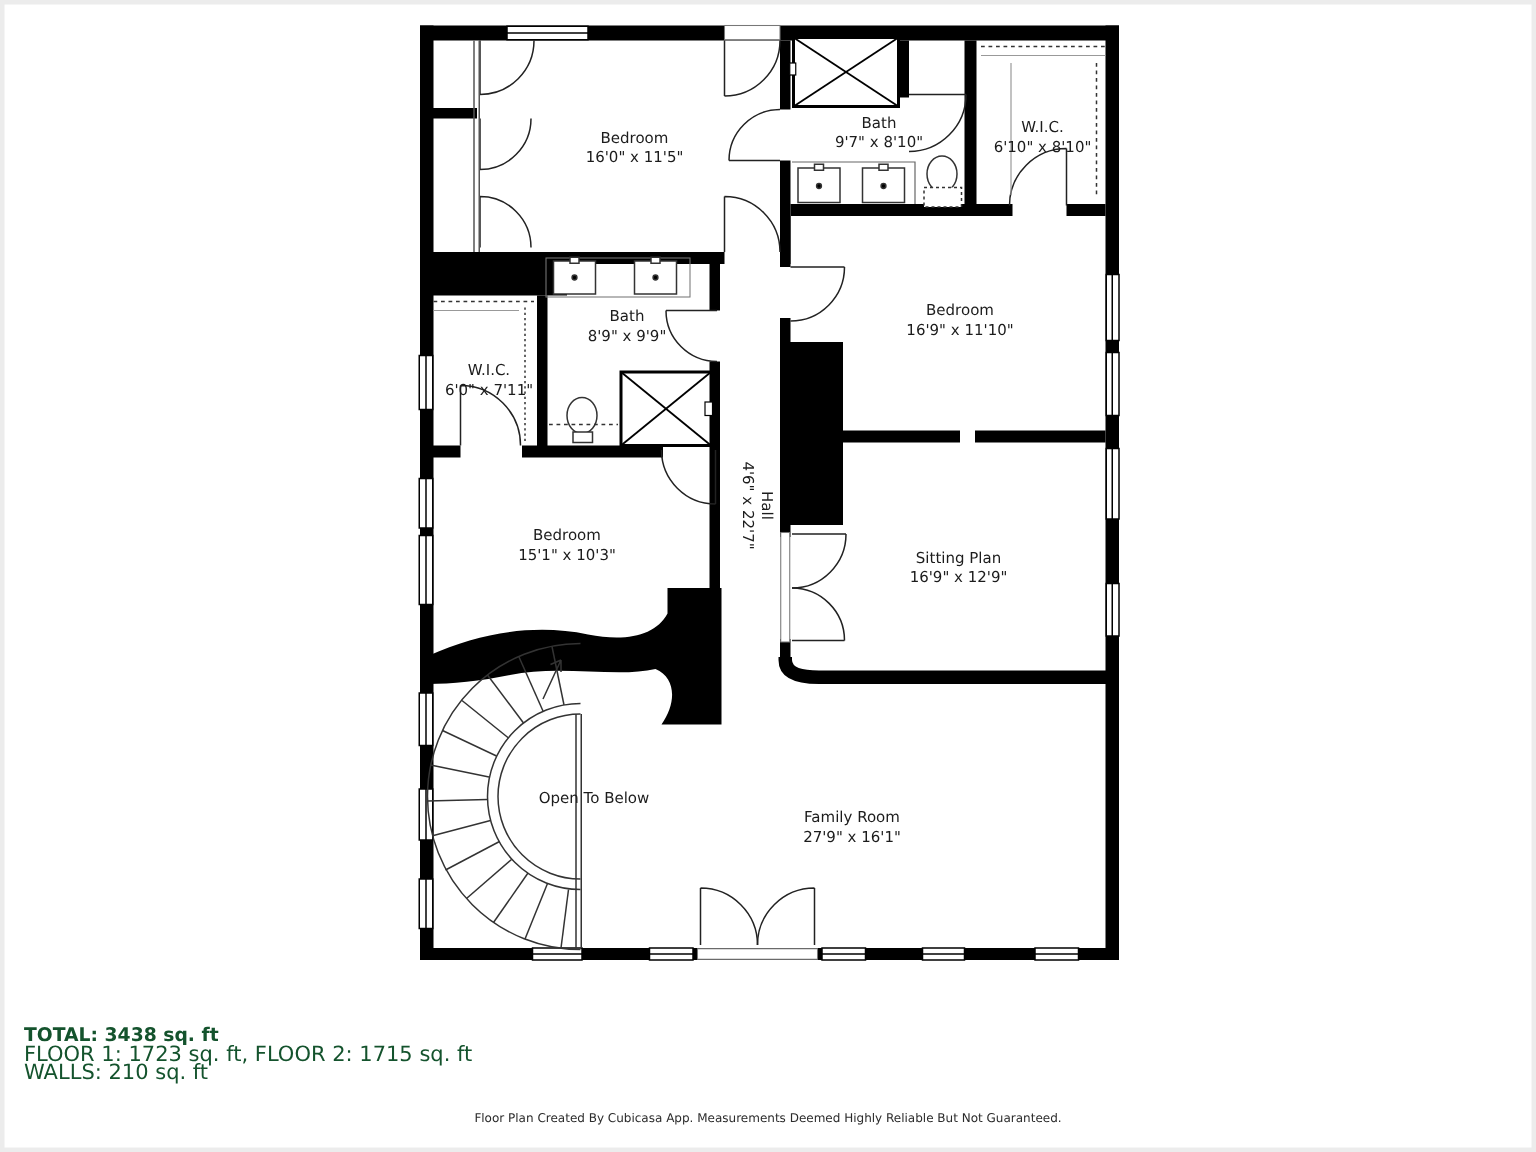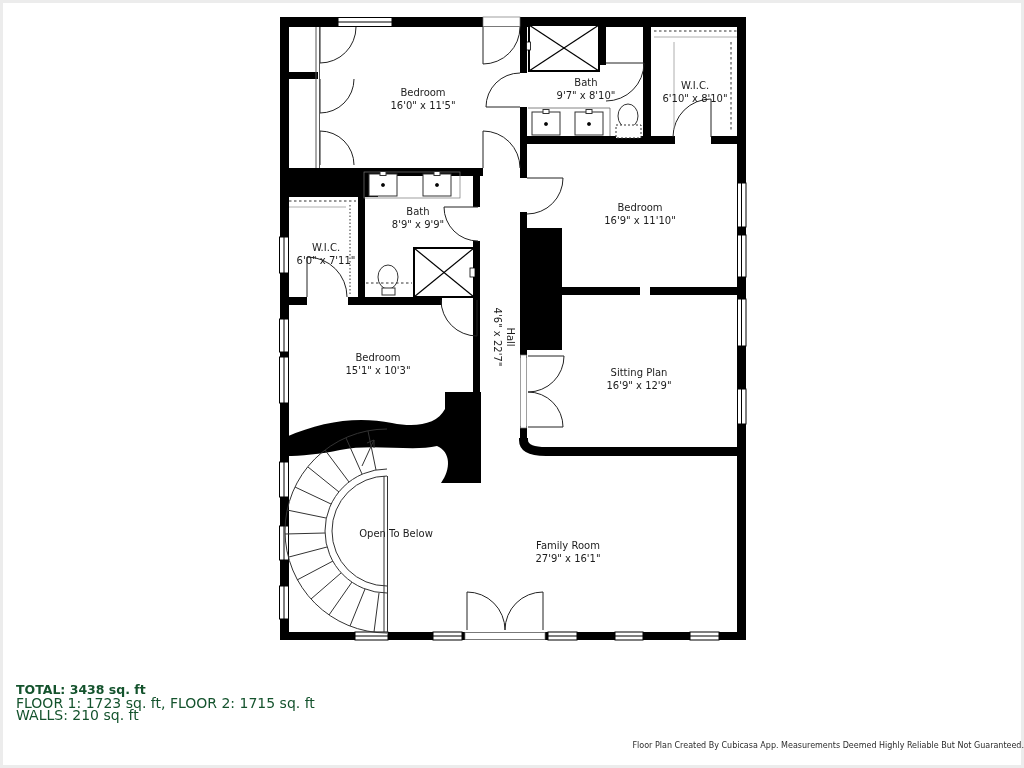--- a/index.html
+++ b/index.html
@@ -6,21 +6,21 @@
   .page{position:relative;width:1024px;height:768px;background:#ffffff;overflow:hidden;
         font-family:"DejaVu Sans",sans-serif;}
   .frame{position:absolute;inset:0;border:3px solid #ececec;pointer-events:none;}
   .plan-svg{position:absolute;left:0;top:0;width:1024px;height:768px;}
   .room-label{position:absolute;transform:translate(-50%,-50%);text-align:center;
               font-size:10px;line-height:13px;color:#1c1c1c;white-space:nowrap;}
   .room-label.rot{transform:translate(-50%,-50%) rotate(90deg);}
   .summary{position:absolute;left:0;right:0;top:683px;text-align:left;color:#14532d;margin-left:16px;}
   .summary .total{font-size:12.5px;font-weight:bold;line-height:14px;}
   .summary .line{font-size:14px;line-height:12px;}
-  .credit{position:absolute;left:0;right:0;top:741px;text-align:right;
+  .credit{position:absolute;left:0;right:0;top:741px;text-align:center;
           font-size:8px;color:#2b2b2b;}
 </style>
 </head>
 <body>
 
 <div class="page">
   <div class="frame"></div>
 
   <svg class="plan-svg" viewBox="0 0 1024 768">
 

